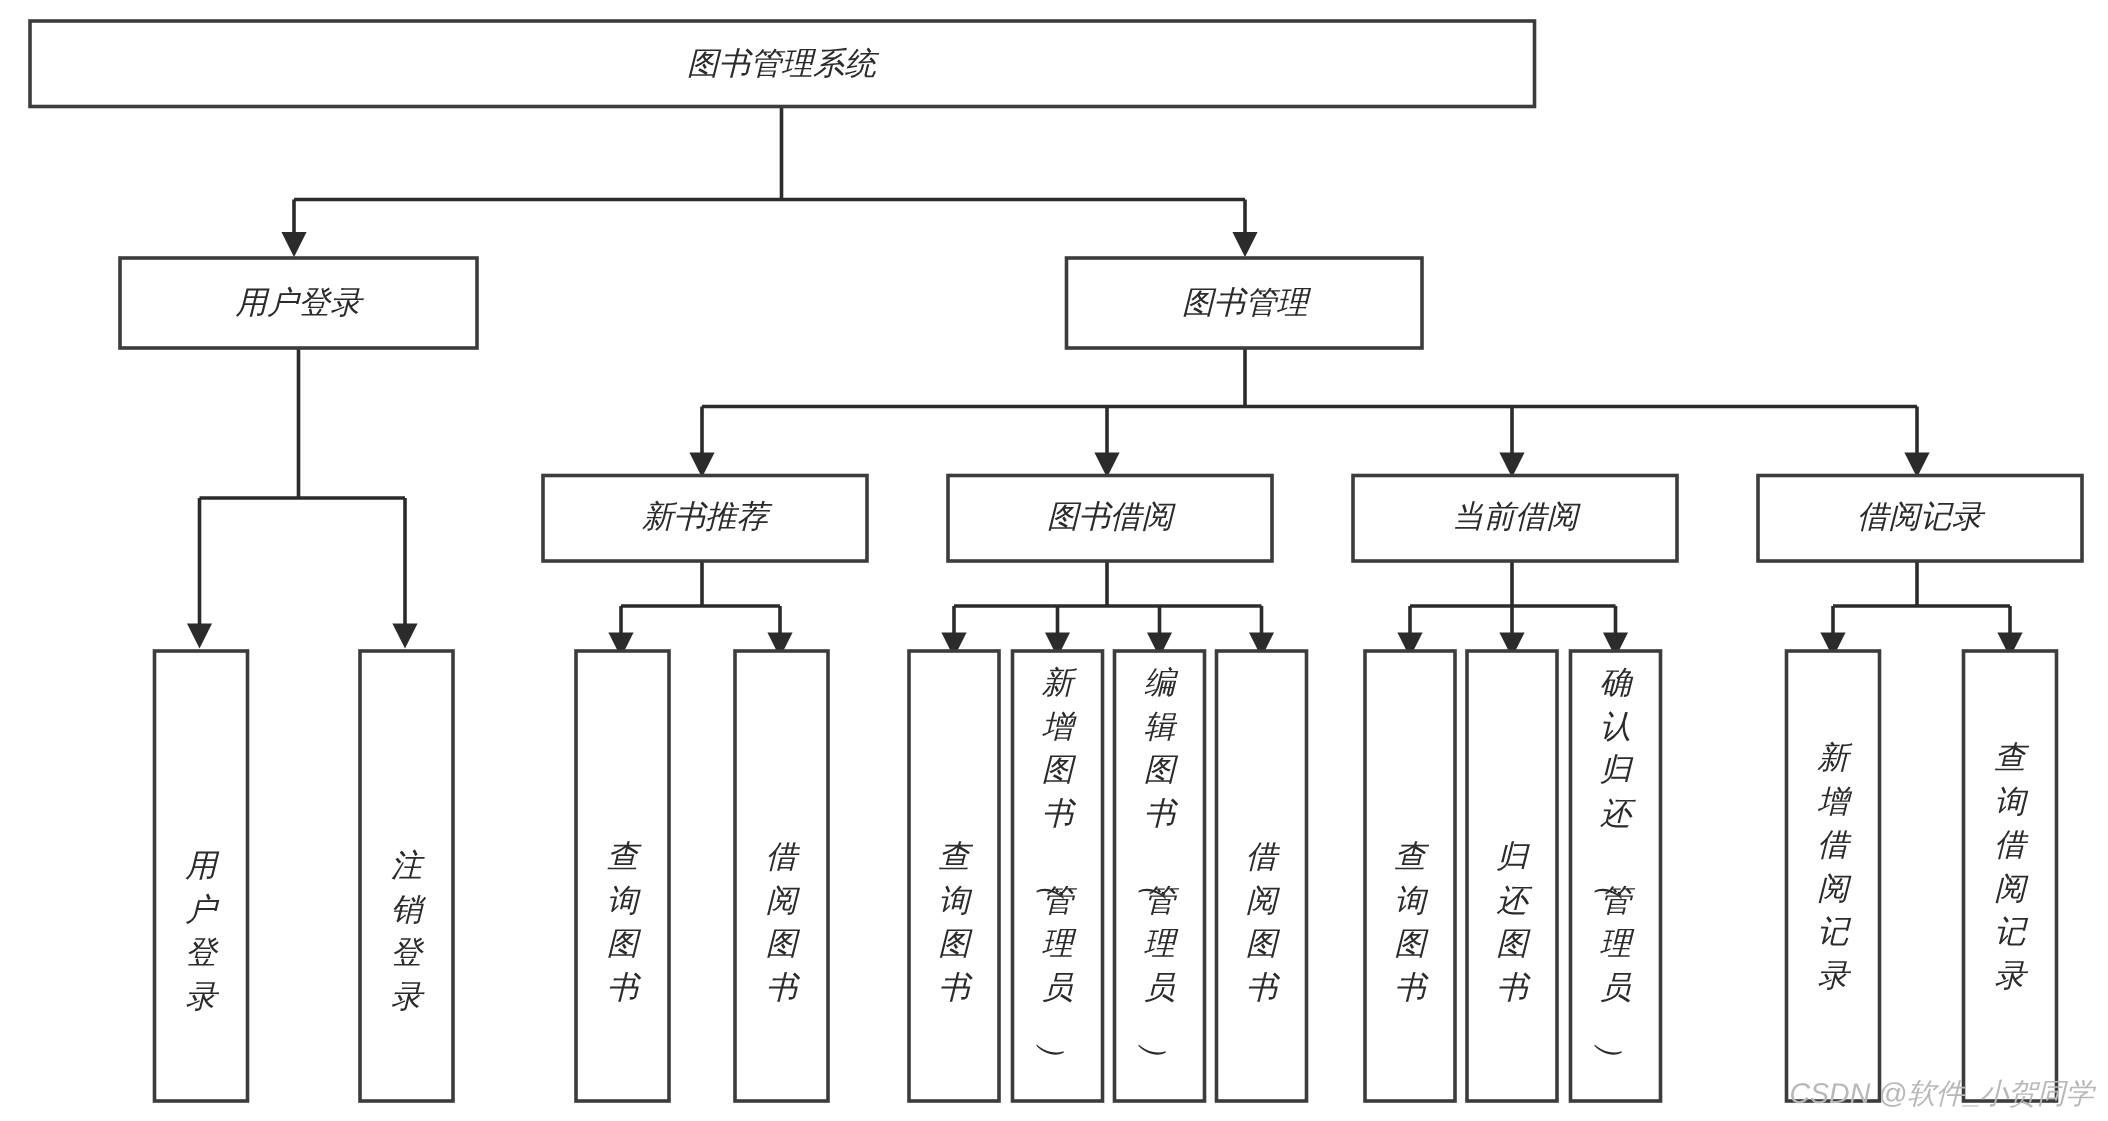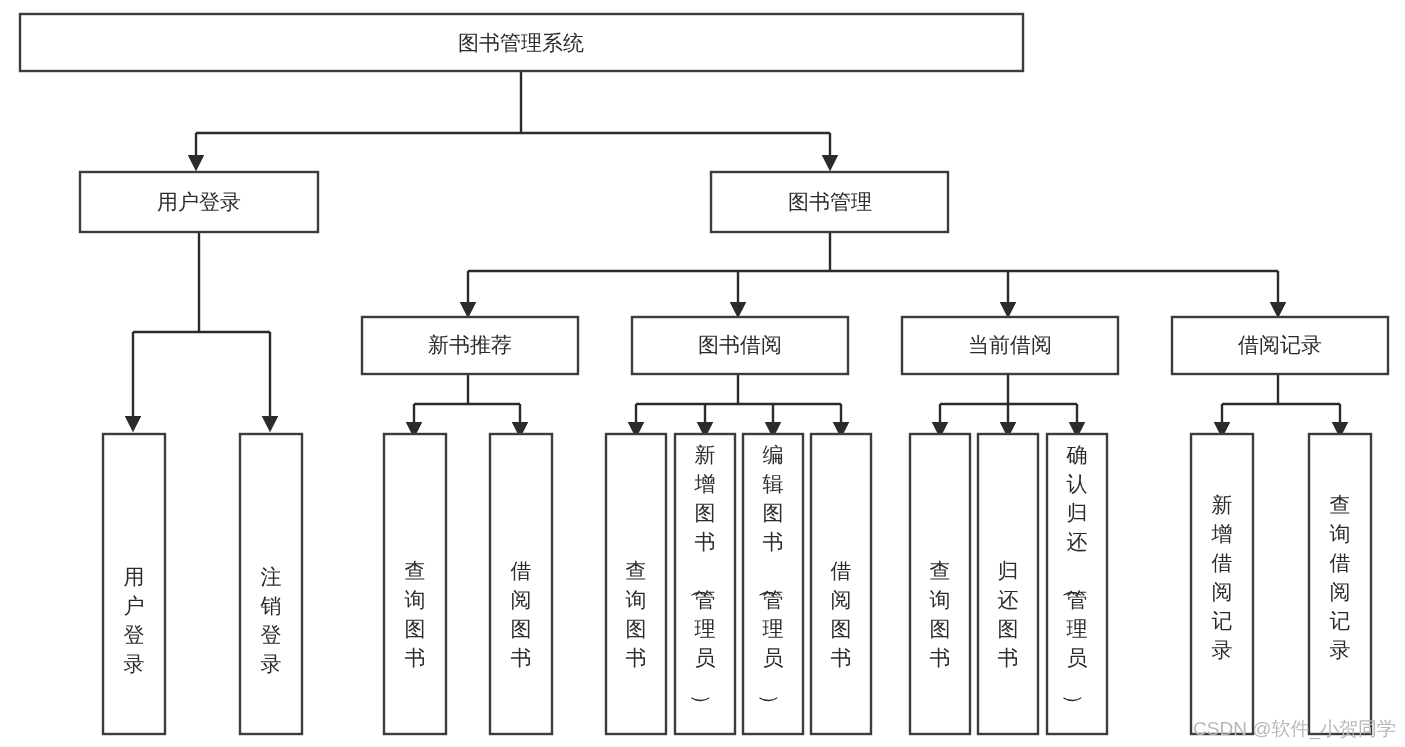--- a/index.html
+++ b/index.html
@@ -13,20 +13,21 @@
     font-family: "Liberation Sans", "DejaVu Sans", sans-serif;
     overflow: hidden;
     position: relative;
   }
   #diagram-root {
     position: absolute;
     top: 0;
     left: 0;
     width: 1405px;
     height: 747px;
+    font-style: italic;
   }
   svg { display: block; }
   .node-box {
     fill: #ffffff;
     stroke: #3c3c3c;
     stroke-width: 2.4;
   }
   .node-label {
     fill: #2b2b2b;
     font-family: "Liberation Sans", "DejaVu Sans", sans-serif;

